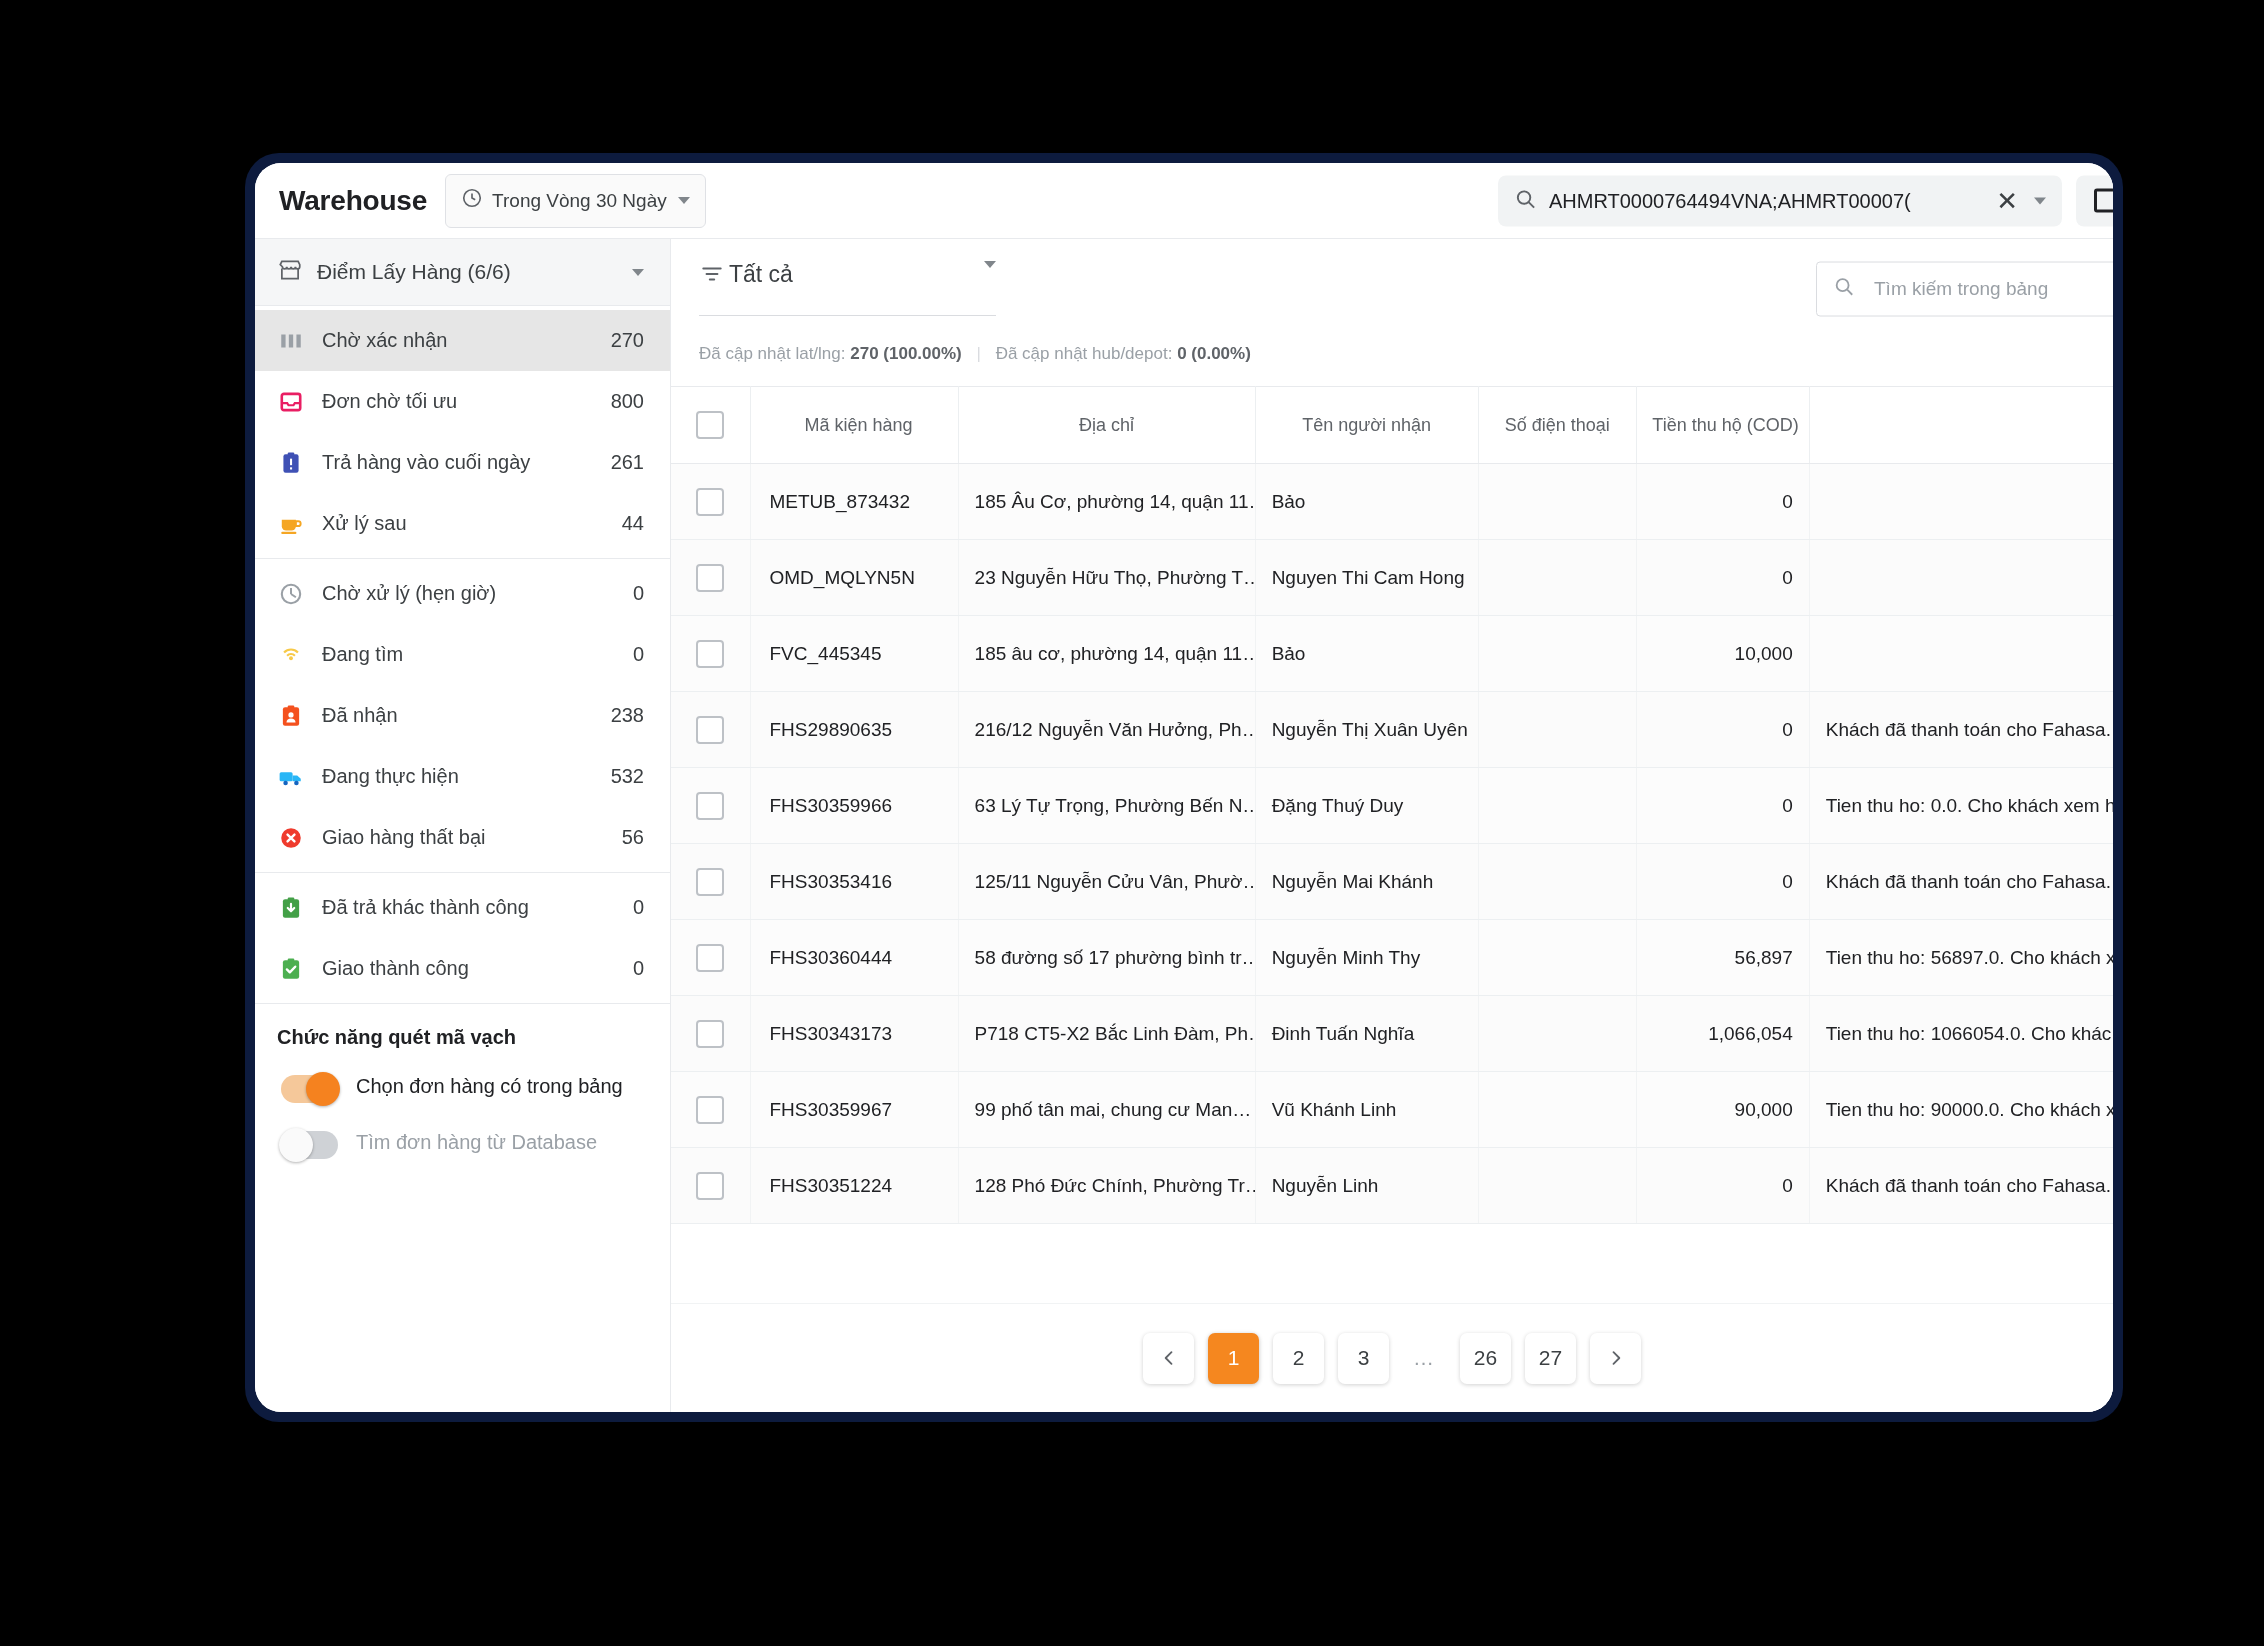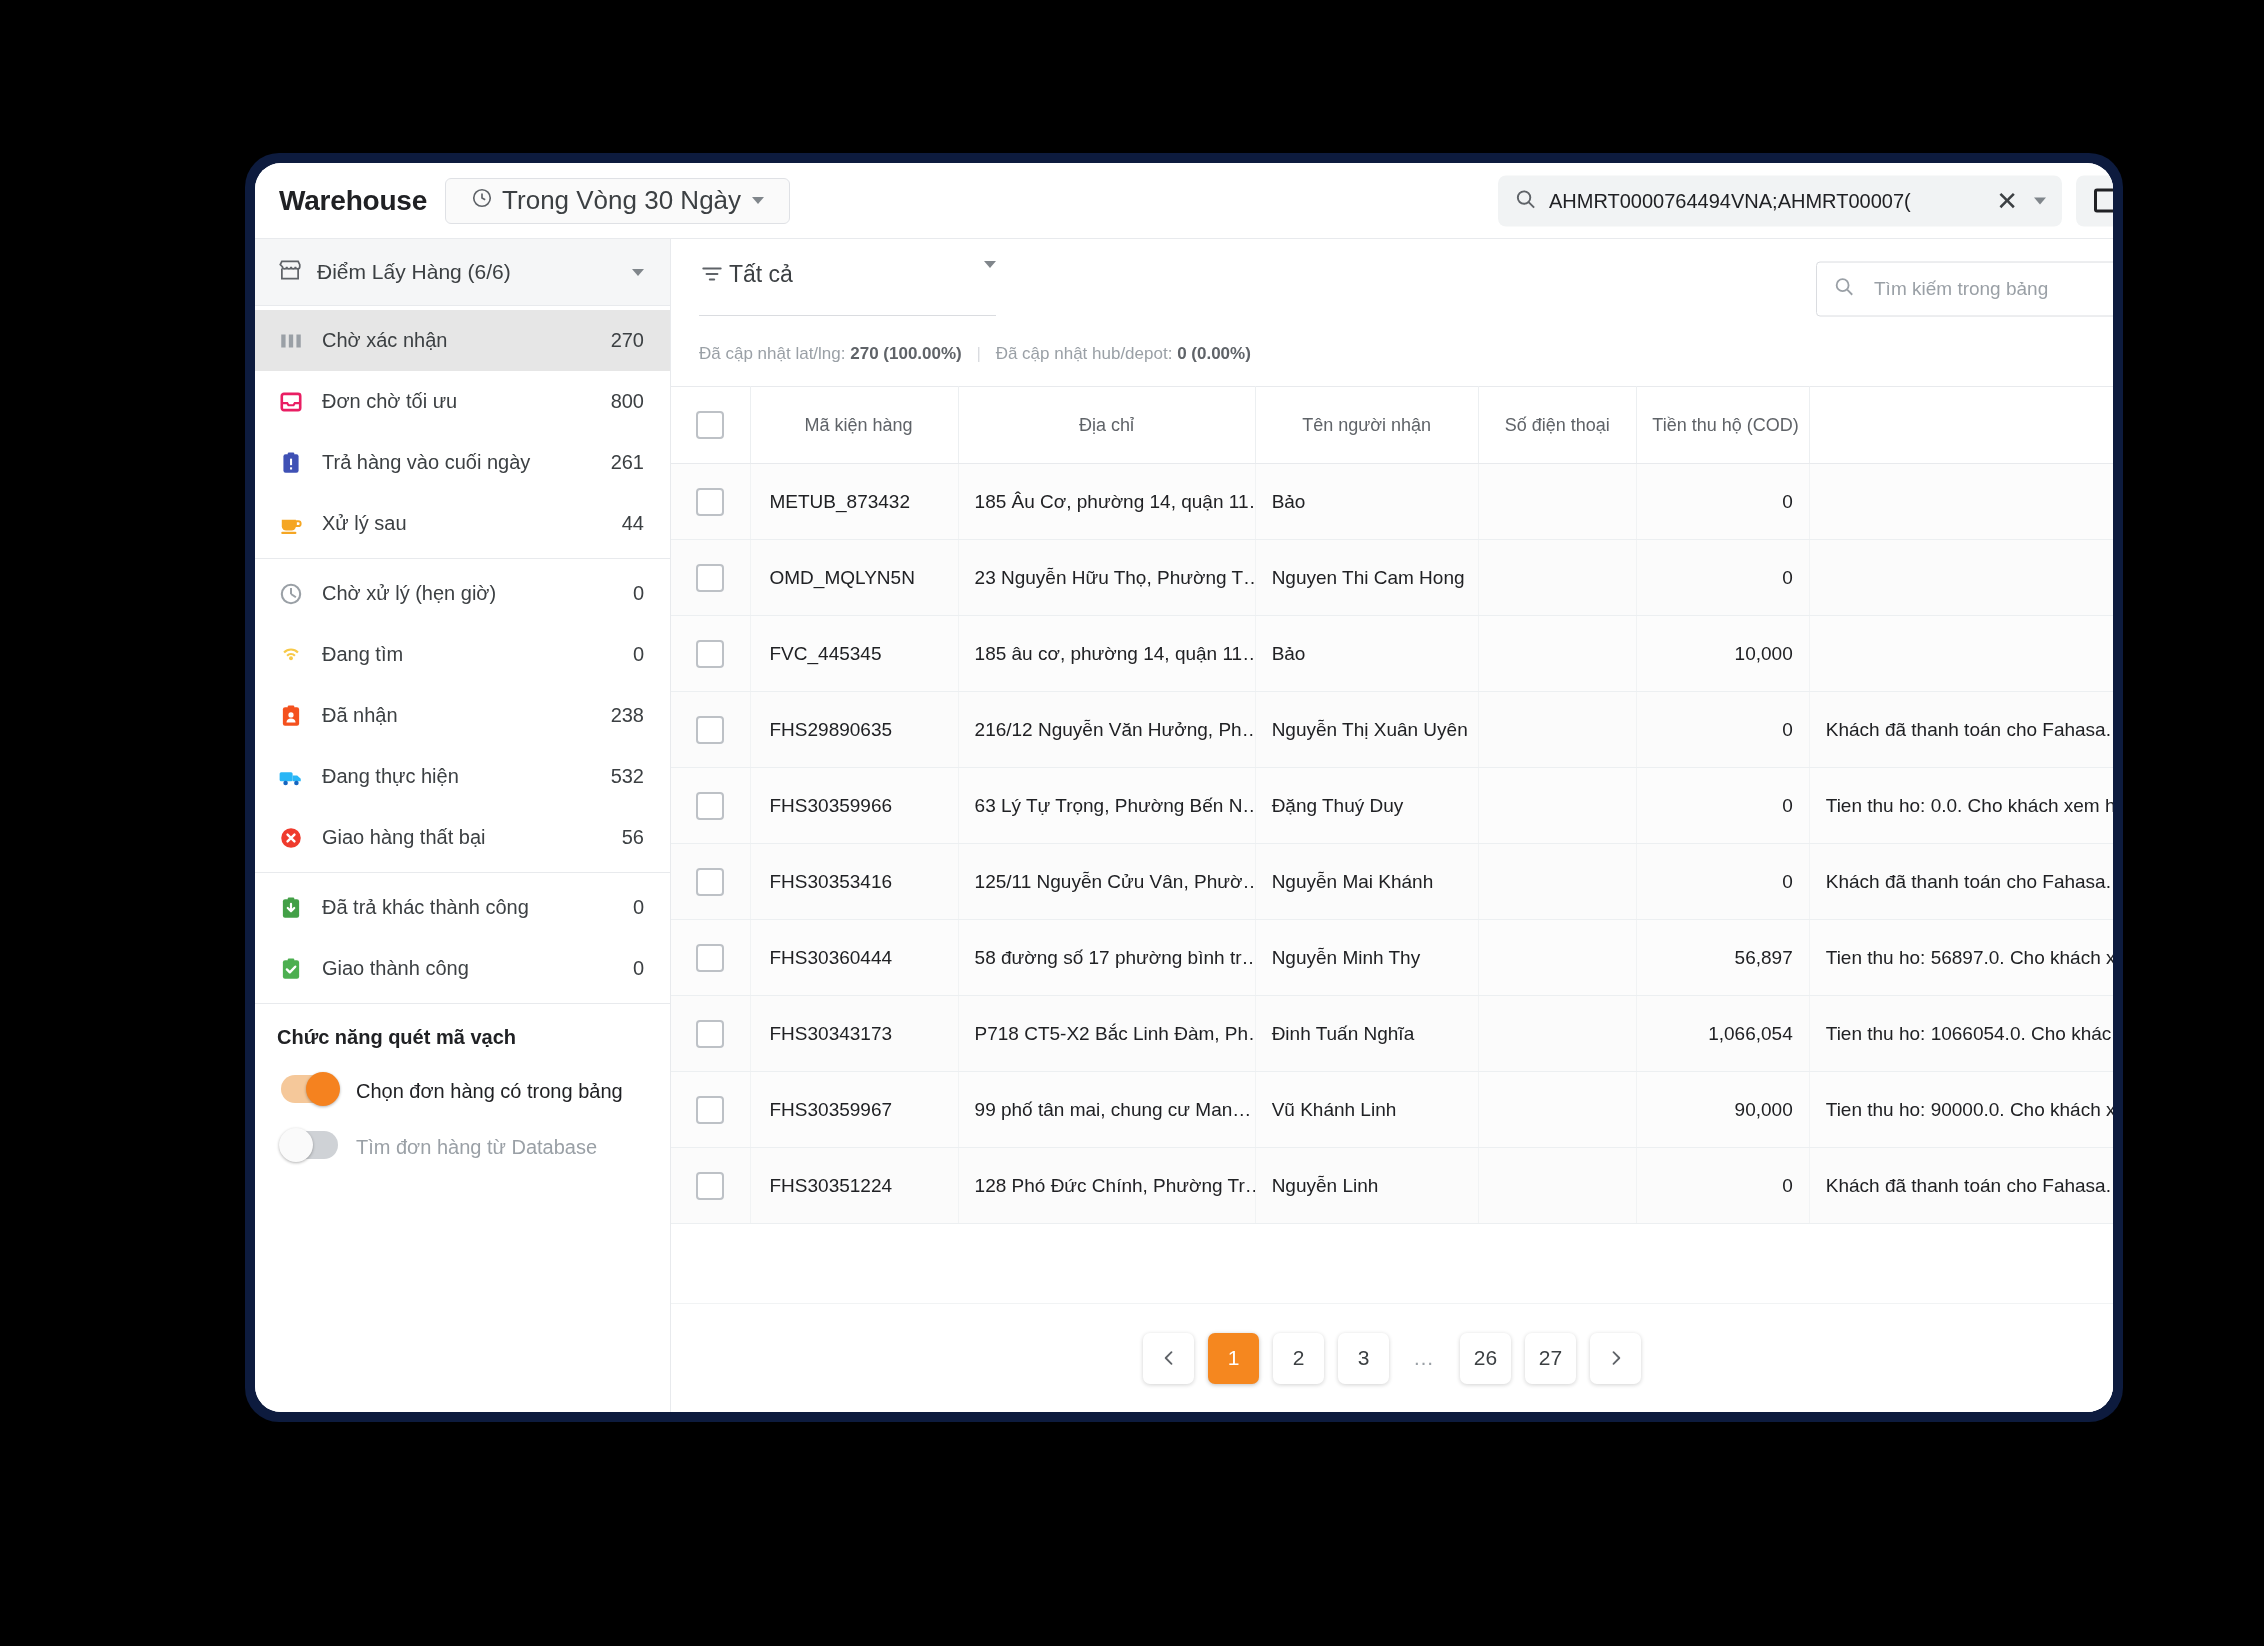--- a/index.html
+++ b/index.html
@@ -42,29 +42,29 @@
     position: relative;
   }
   #app-title {
     font-size: 28px;
     font-weight: bold;
     color: #202124;
     letter-spacing: -0.2px;
   }
   #date-chip {
     margin-left: 18px;
-    height: 46px;
+    height: 54px;
     display: flex;
     align-items: center;
     gap: 9px;
-    padding: 0 25px;
+    padding: 0 15px;
     border: 1px solid #dfe1e5;
     border-radius: 6px;
     background: #fafafa;
-    font-size: 26px;
+    font-size: 19px;
     color: #3c4043;
     cursor: pointer;
   }
   .caret {
     width: 0; height: 0;
     border-left: 6px solid transparent;
     border-right: 6px solid transparent;
     border-top: 7px solid #80868b;
     margin-left: 2px;
   }
@@ -159,21 +159,21 @@
     display: flex; align-items: center; justify-content: center;
   }
 
   
   #barcode-section { padding: 22px 22px 0 22px; }
   #barcode-title {
     font-size: 20px; color: #202124; font-weight: bold;
     margin-bottom: 26px;
   }
   .toggle-row {
-    display: flex; align-items: flex-end; gap: 18px;
+    display: flex; align-items: flex-start; gap: 18px;
     margin-bottom: 28px;
     padding-left: 4px;
     cursor: pointer;
   }
   .switch {
     width: 57px; height: 28px;
     border-radius: 14px;
     position: relative;
     flex: 0 0 57px;
   }

